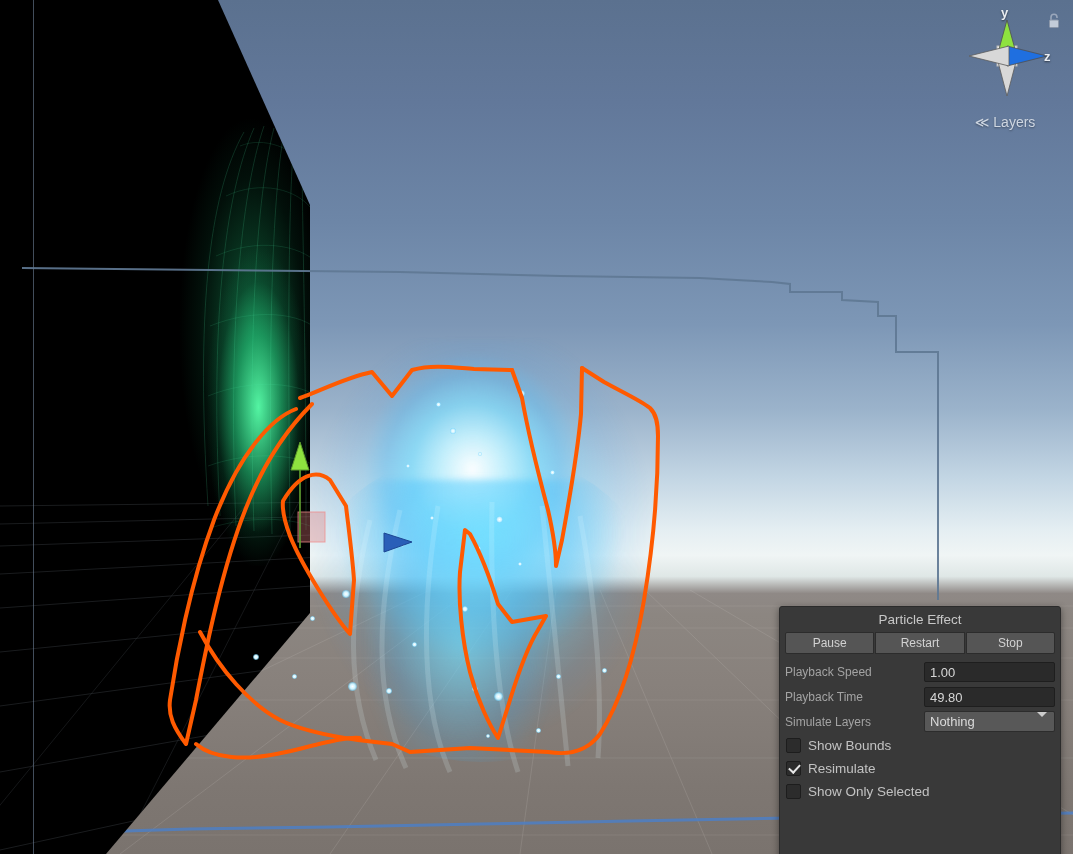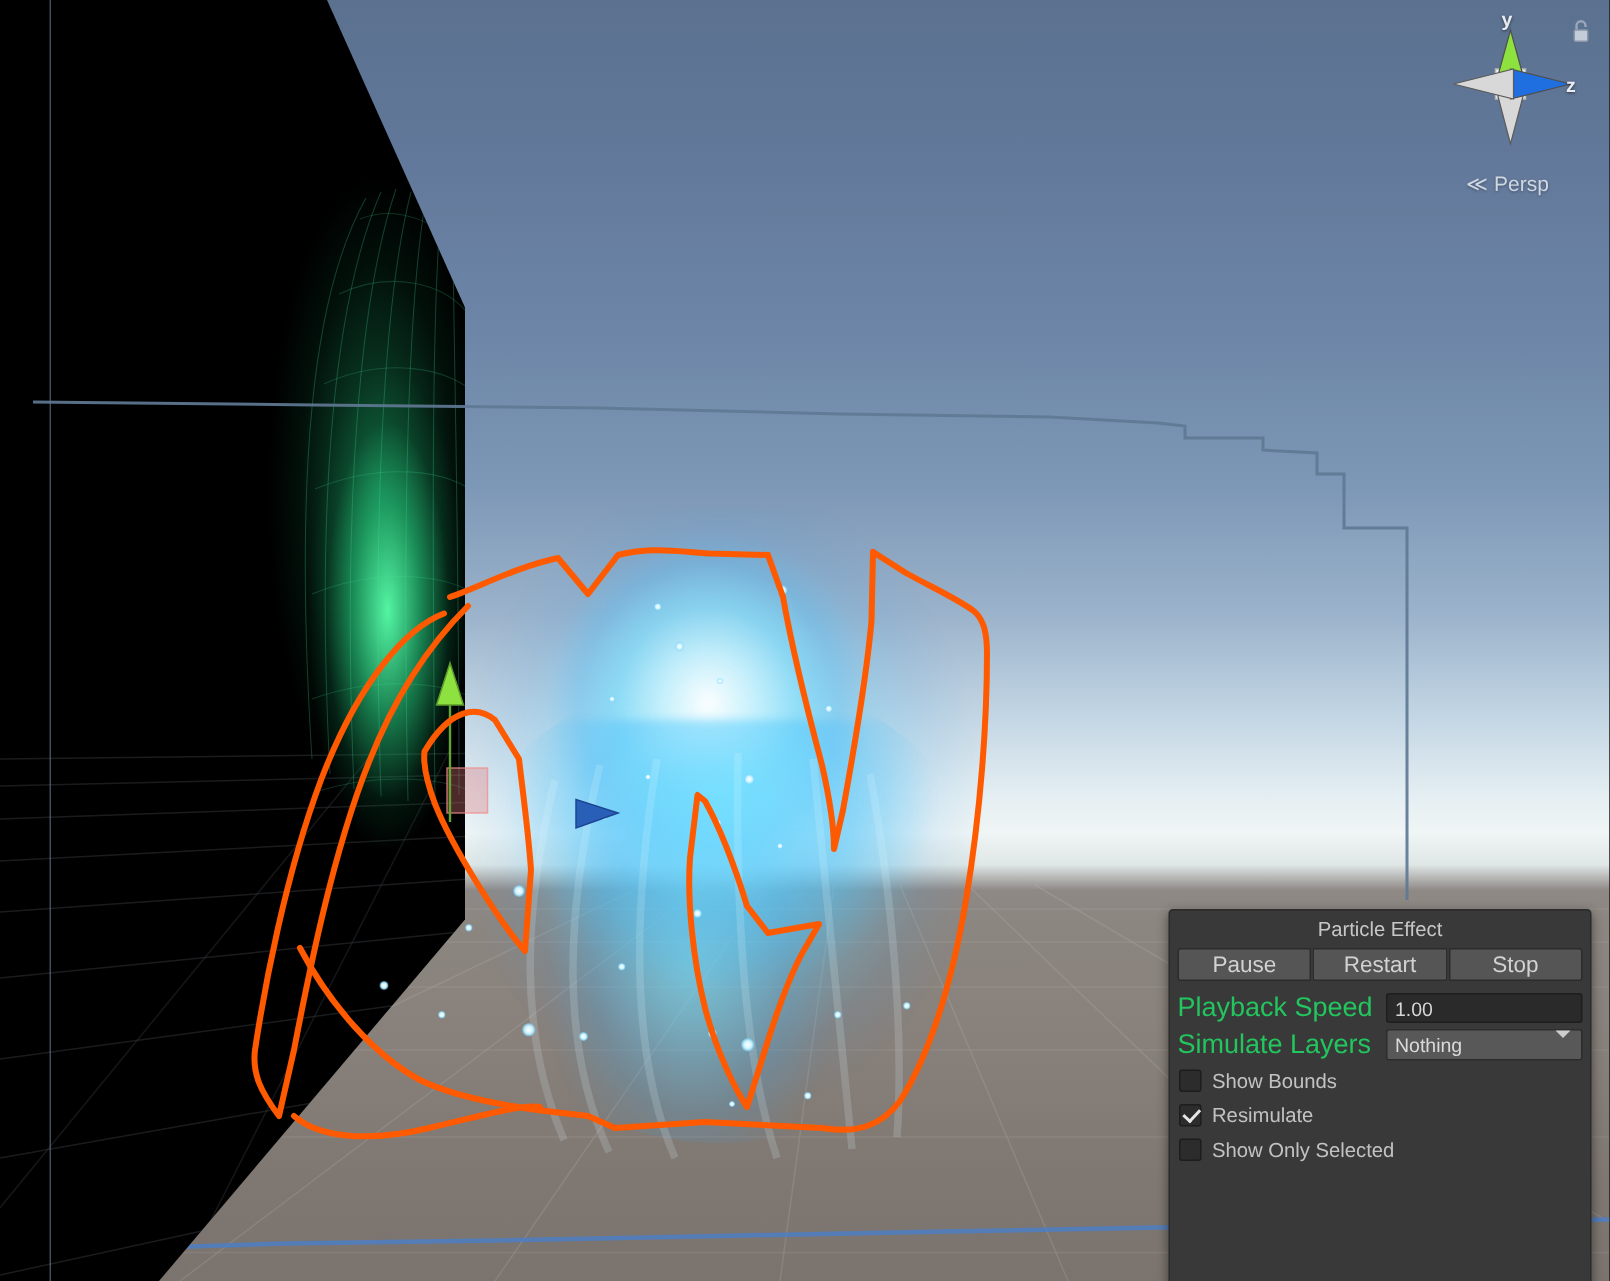--- a/index.html
+++ b/index.html
@@ -131,31 +131,31 @@
   }
   .pe-title {
     height:25px; line-height:25px; text-align:center;
     color:#c7c7c7; font-size:13.5px;
   }
   .pe-buttons { display:flex; padding:0 5px; gap:1px; }
   .pe-btn {
     flex:1; height:22px; line-height:21px; text-align:center;
     background:#555555;
     border:1px solid #2c2c2c;
-    color:#d2d2d2; font-size:15px;
+    color:#d2d2d2; font-size:12px;
     border-radius:2px;
     cursor:pointer;
     user-select:none;
   }
   .pe-btn.mid { border-radius:0; }
   .pe-btn:first-child { border-radius:2px 0 0 2px; }
   .pe-btn:last-child { border-radius:0 2px 2px 0; }
   .pe-rows { padding:5px 5px 0 5px; }
   .pe-row { display:flex; align-items:center; height:25px; }
-  .pe-label { width:139px; color:#22c55e; font-size:18px; }
+  .pe-label { width:139px; color:#a3a3a3; font-size:12px; }
   .pe-field {
     flex:1; height:20px; line-height:20px;
     background:#2a2a2a;
     border:1px solid #1e1e1e;
     border-radius:2px;
     color:#d6d6d6; font-size:13px;
     padding:0 5px;
   }
   .pe-static { flex:1; color:#c3c3c3; font-size:13px; padding-left:2px; }
   .pe-dropdown {
@@ -385,21 +385,21 @@
       <polygon points="56,90 46,52 66,52" fill="#d8d8d8" stroke="#5a5a5a" stroke-width="0.8"></polygon>
 
       <polygon points="96,50 56,40 56,60" fill="#1f6fe0" stroke="#4f4f4f" stroke-width="0.8"></polygon>
 
       <polygon points="18,50 58,40 58,60" fill="#d8d8d8" stroke="#5a5a5a" stroke-width="0.8"></polygon>
     </svg>
     <span class="axis-label" style="left:50px;top:-1px;">y</span>
     <span class="axis-label" style="left:93px;top:43px;">z</span>
     <div class="persp-row">
       <span>≪</span>
-      <span>Persp</span>
+      <span>Layers</span>
     </div>
     <svg class="lock-icon" viewBox="0 0 16 18">
       <path d="M5 8 V5.2 A3 3 0 0 1 11 5.2 V6" fill="none" stroke="#9aa7bb" stroke-width="1.6"></path>
       <rect x="3.5" y="8" width="9" height="7.5" rx="1" fill="#c3ccd9" stroke="#8b97a9" stroke-width="1"></rect>
     </svg>
   </div>
 
   <div class="pe-panel">
     <div class="pe-title">Particle Effect</div>
 
@@ -409,20 +409,24 @@
       <div class="pe-btn">Stop</div>
     </div>
 
     <div class="pe-rows">
 
       <div class="pe-row">
         <span class="pe-label">Playback Speed</span>
         <span class="pe-field">1.00</span>
       </div>
 
+      <div class="pe-row">
+        <span class="pe-label">Playback Time</span>
+        <span class="pe-field">49.80</span>
+      </div>
 
 
 
       <div class="pe-row">
         <span class="pe-label">Simulate Layers</span>
         <span class="pe-dropdown">
           <span>Nothing</span>
           <span class="caret"></span>
         </span>
       </div>

